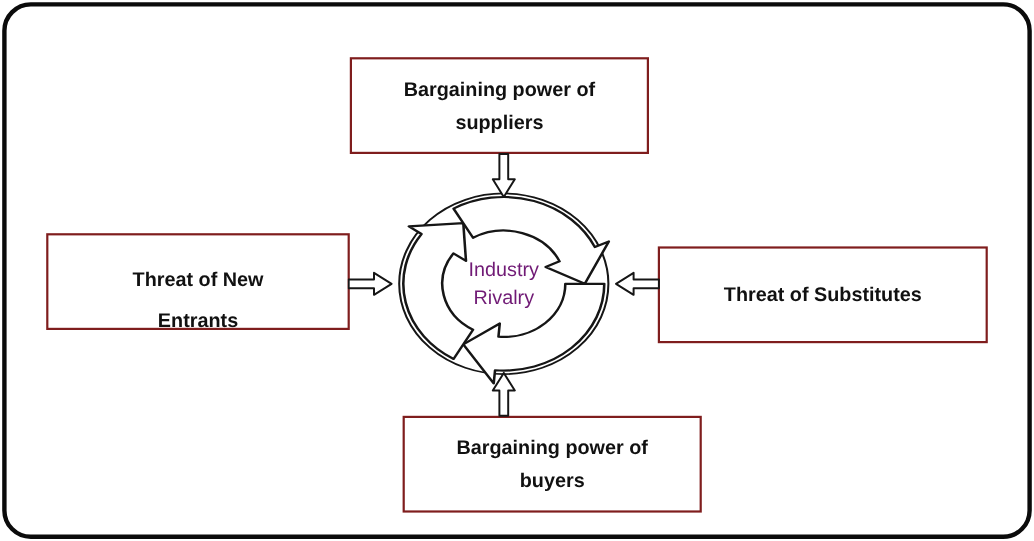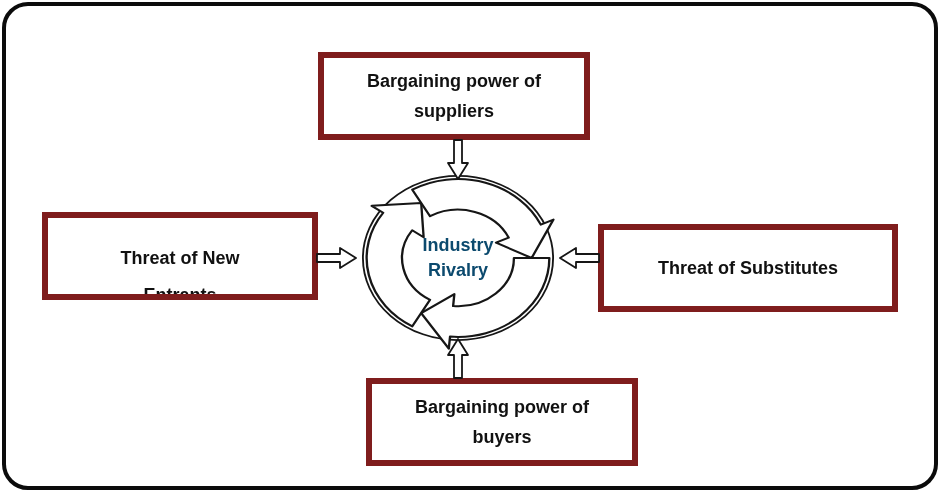--- a/index.html
+++ b/index.html
@@ -20,21 +20,21 @@
     inset: 2px;
     border: 4px solid #0b0b0b;
     border-radius: 26px;
     background: #ffffff;
     pointer-events: none;
   }
   .fbox {
     position: absolute;
     box-sizing: border-box;
     background: #ffffff;
-    border: 6px solid #7f1d1d;
+    border: 2px solid #7f1d1d;
     color: #111111;
     font-weight: 700;
     font-size: 18px;
     text-align: center;
     display: flex;
     align-items: center;
     justify-content: center;
     line-height: 30px;
     z-index: 3;
   }
@@ -61,24 +61,24 @@
     z-index: 1;
   }
   .center-label {
     position: absolute;
     left: 398px; top: 226px;
     width: 120px; height: 64px;
     display: flex;
     align-items: center;
     justify-content: center;
     text-align: center;
-    font-weight: 700;
+    font-weight: 400;
     font-size: 18px;
     line-height: 25px;
-    color: #0c4a6e;
+    color: #701a75;
     z-index: 2;
   }
   .center-label .wrap { display: inline-block; width: 100px; }
   .sarrow { position: absolute; z-index: 4; }
   .sarrow-top    { left: 445px; top: 139px; }
   .sarrow-bottom { left: 445px; top: 337px; }
   .sarrow-left   { left: 316px; top: 245px; }
   .sarrow-right  { left: 558px; top: 245px; }
 </style>
 </head>

